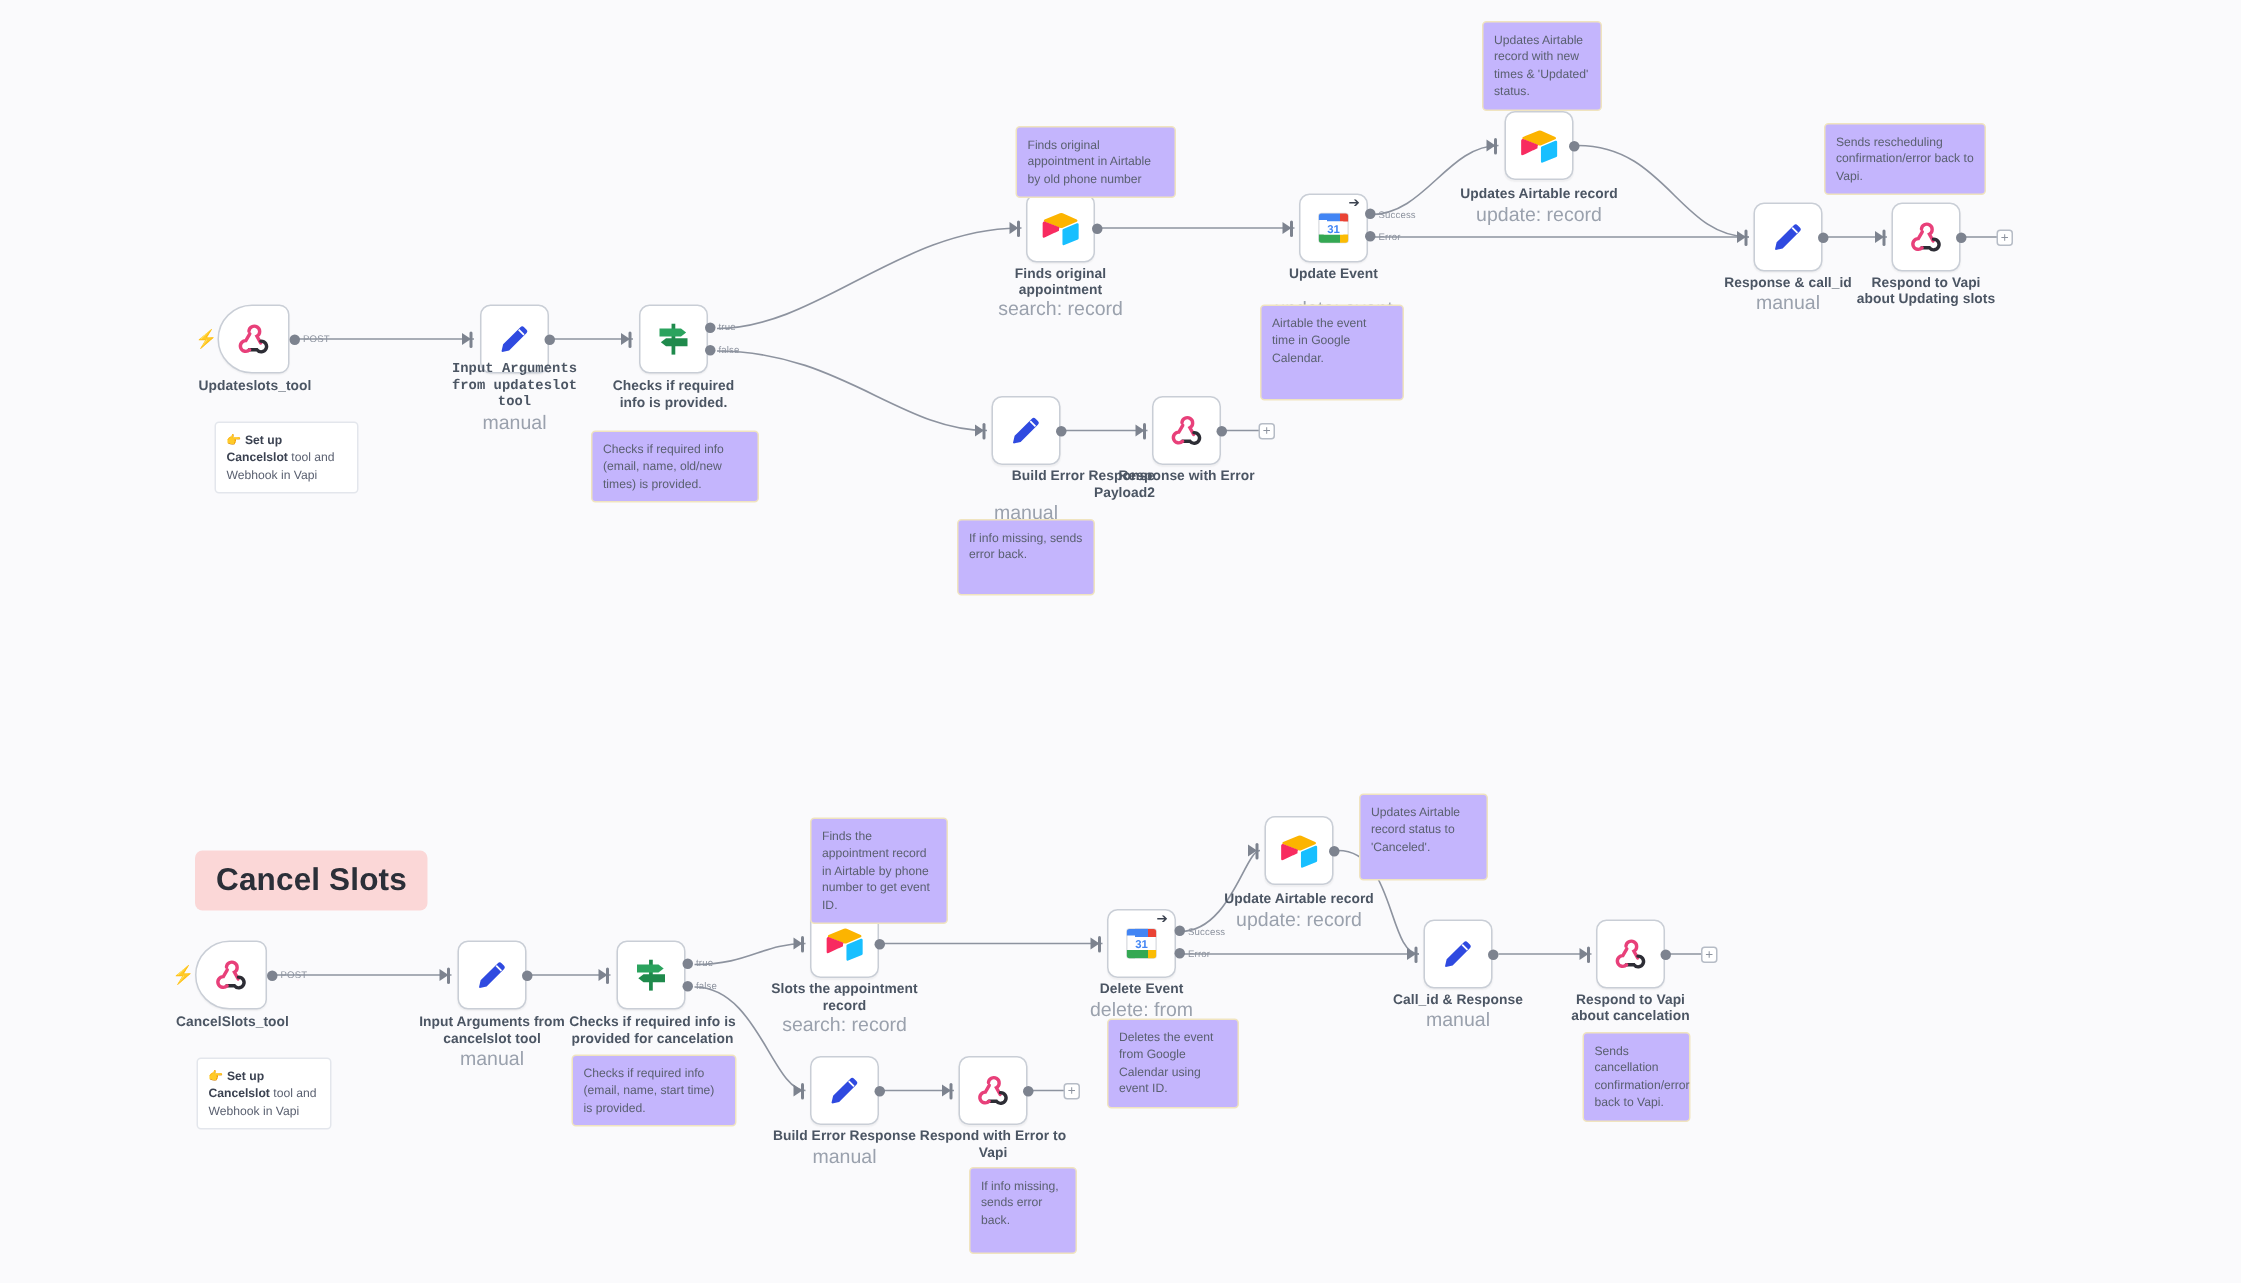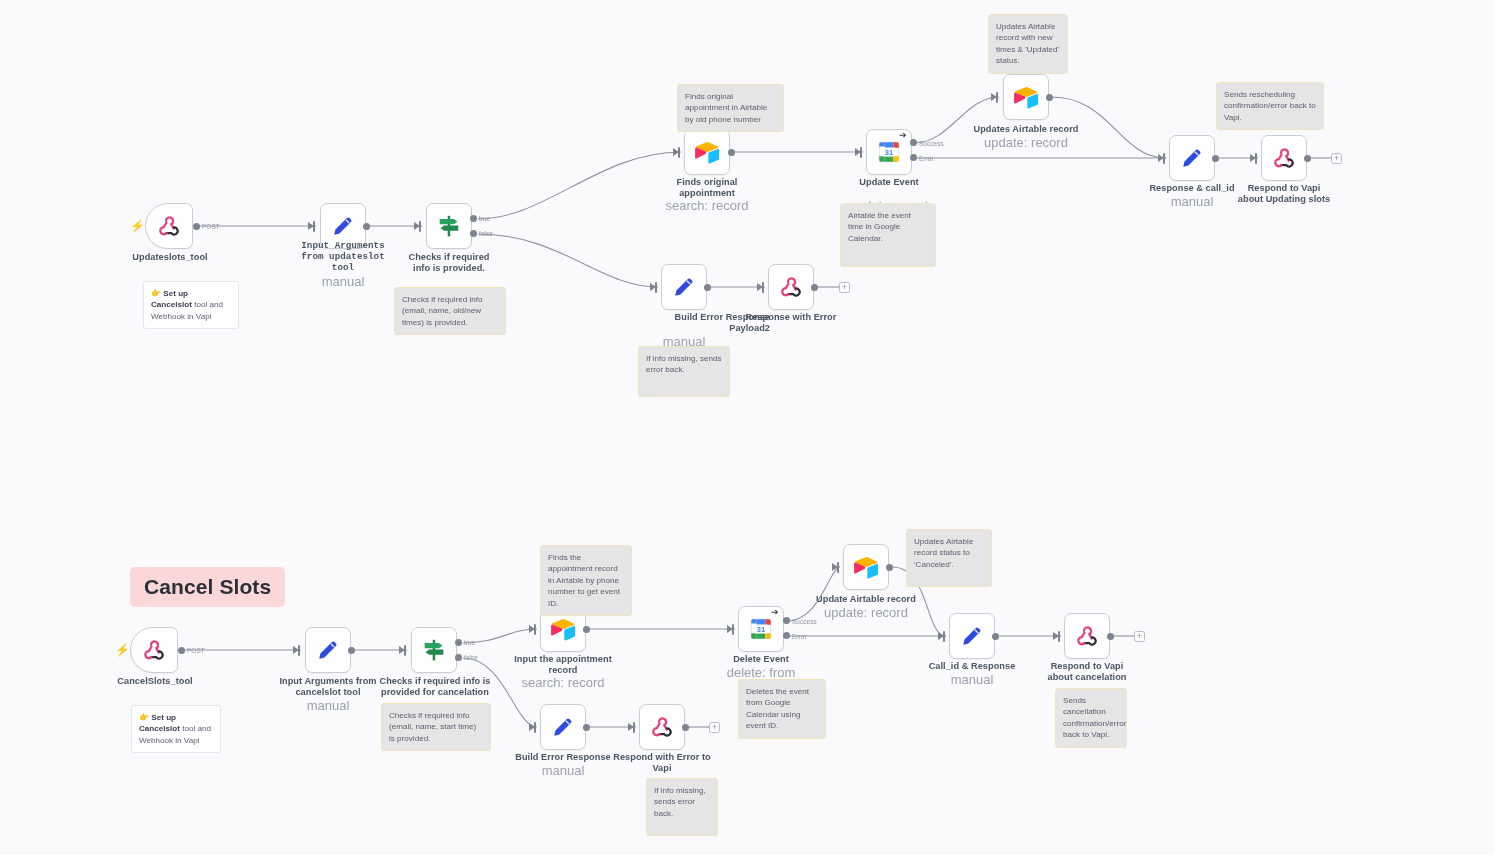--- a/index.html
+++ b/index.html
@@ -97,21 +97,21 @@
   .retry-badge {
     position:absolute; font-size:8px; color:#6b7280; line-height:1;
   }
   .pin-badge {
     position:absolute; font-size:9px; color:#3c4350; line-height:1;
   }
 
   
   .sticky {
     position:absolute;
-    background:#e5e5e5;
+    background:#c4b5fd;
     border:1px solid #f0e4bf;
     border-radius:3px;
     padding:6px 7px;
     font-size:8.1px;
     line-height:1.42;
     color:#5a6070;
   }
   .sticky.white {
     background:#ffffff;
     border:1px solid #e3e6ec;
@@ -368,21 +368,21 @@
   <div class="arrow-in" style="left:529px; top:625px;"></div>
   <div class="node" style="left:540px; top:606px;">
     <svg class="glyph" viewBox="0 0 26 24">
       <path d="M12.6 2.2L2.4 6.3c-.7.3-.7 1.2 0 1.5l10.2 4c.6.2 1.3.2 1.9 0l9.3-3.9c.7-.3.7-1.2 0-1.5l-9.3-4.2a2.6 2.6 0 0 0-1.9 0z" fill="#FCB400"></path>
       <path d="M14.3 13.4v9.2c0 .6.6 1 1.2.8l9.1-3.7c.3-.1.5-.5.5-.8v-9.2c0-.6-.6-1-1.2-.8l-9.1 3.7c-.3.1-.5.5-.5.8z" fill="#18BFFF"></path>
       <path d="M12 13.8l-2.7 1.3-.3.1-6.6 3.2c-.6.3-1.3-.1-1.3-.8v-8.9c0-.2.1-.4.3-.6.1-.1.2-.2.3-.2.3-.2.8-.3 1.1-.1l9.1 3.6c.5.2.5.9.1 1.2z" fill="#F82B60"></path>
     </svg>
   </div>
   <span class="retry-badge" style="left:574px; top:609px;">⟳</span>
   <div class="dot" style="left:583px; top:626px;"></div>
-  <div class="node-label" style="left:513px; top:654px; width:100px;">Input the appointment record</div>
+  <div class="node-label" style="left:513px; top:654px; width:100px;">Slots the appointment record</div>
   <div class="node-sub" style="left:513px; top:675px; width:100px;">search: record</div>
 
   <div class="arrow-bar" style="left:732px; top:624px;"></div>
   <div class="arrow-in" style="left:727px; top:625px;"></div>
   <div class="node" style="left:738px; top:606px;">
     <svg class="glyph" viewBox="0 0 24 24">
       <rect x="3" y="3" width="18" height="18" rx="1.6" fill="#ffffff" stroke="#dadce0" stroke-width=".8"></rect>
       <path d="M3 4.6A1.6 1.6 0 0 1 4.6 3H8v4H3z" fill="#4285F4"></path>
       <path d="M16 3h3.4A1.6 1.6 0 0 1 21 4.6V8h-5z" fill="#EA4335"></path>
       <path d="M8 3h8v5H8z" fill="#4285F4"></path>

